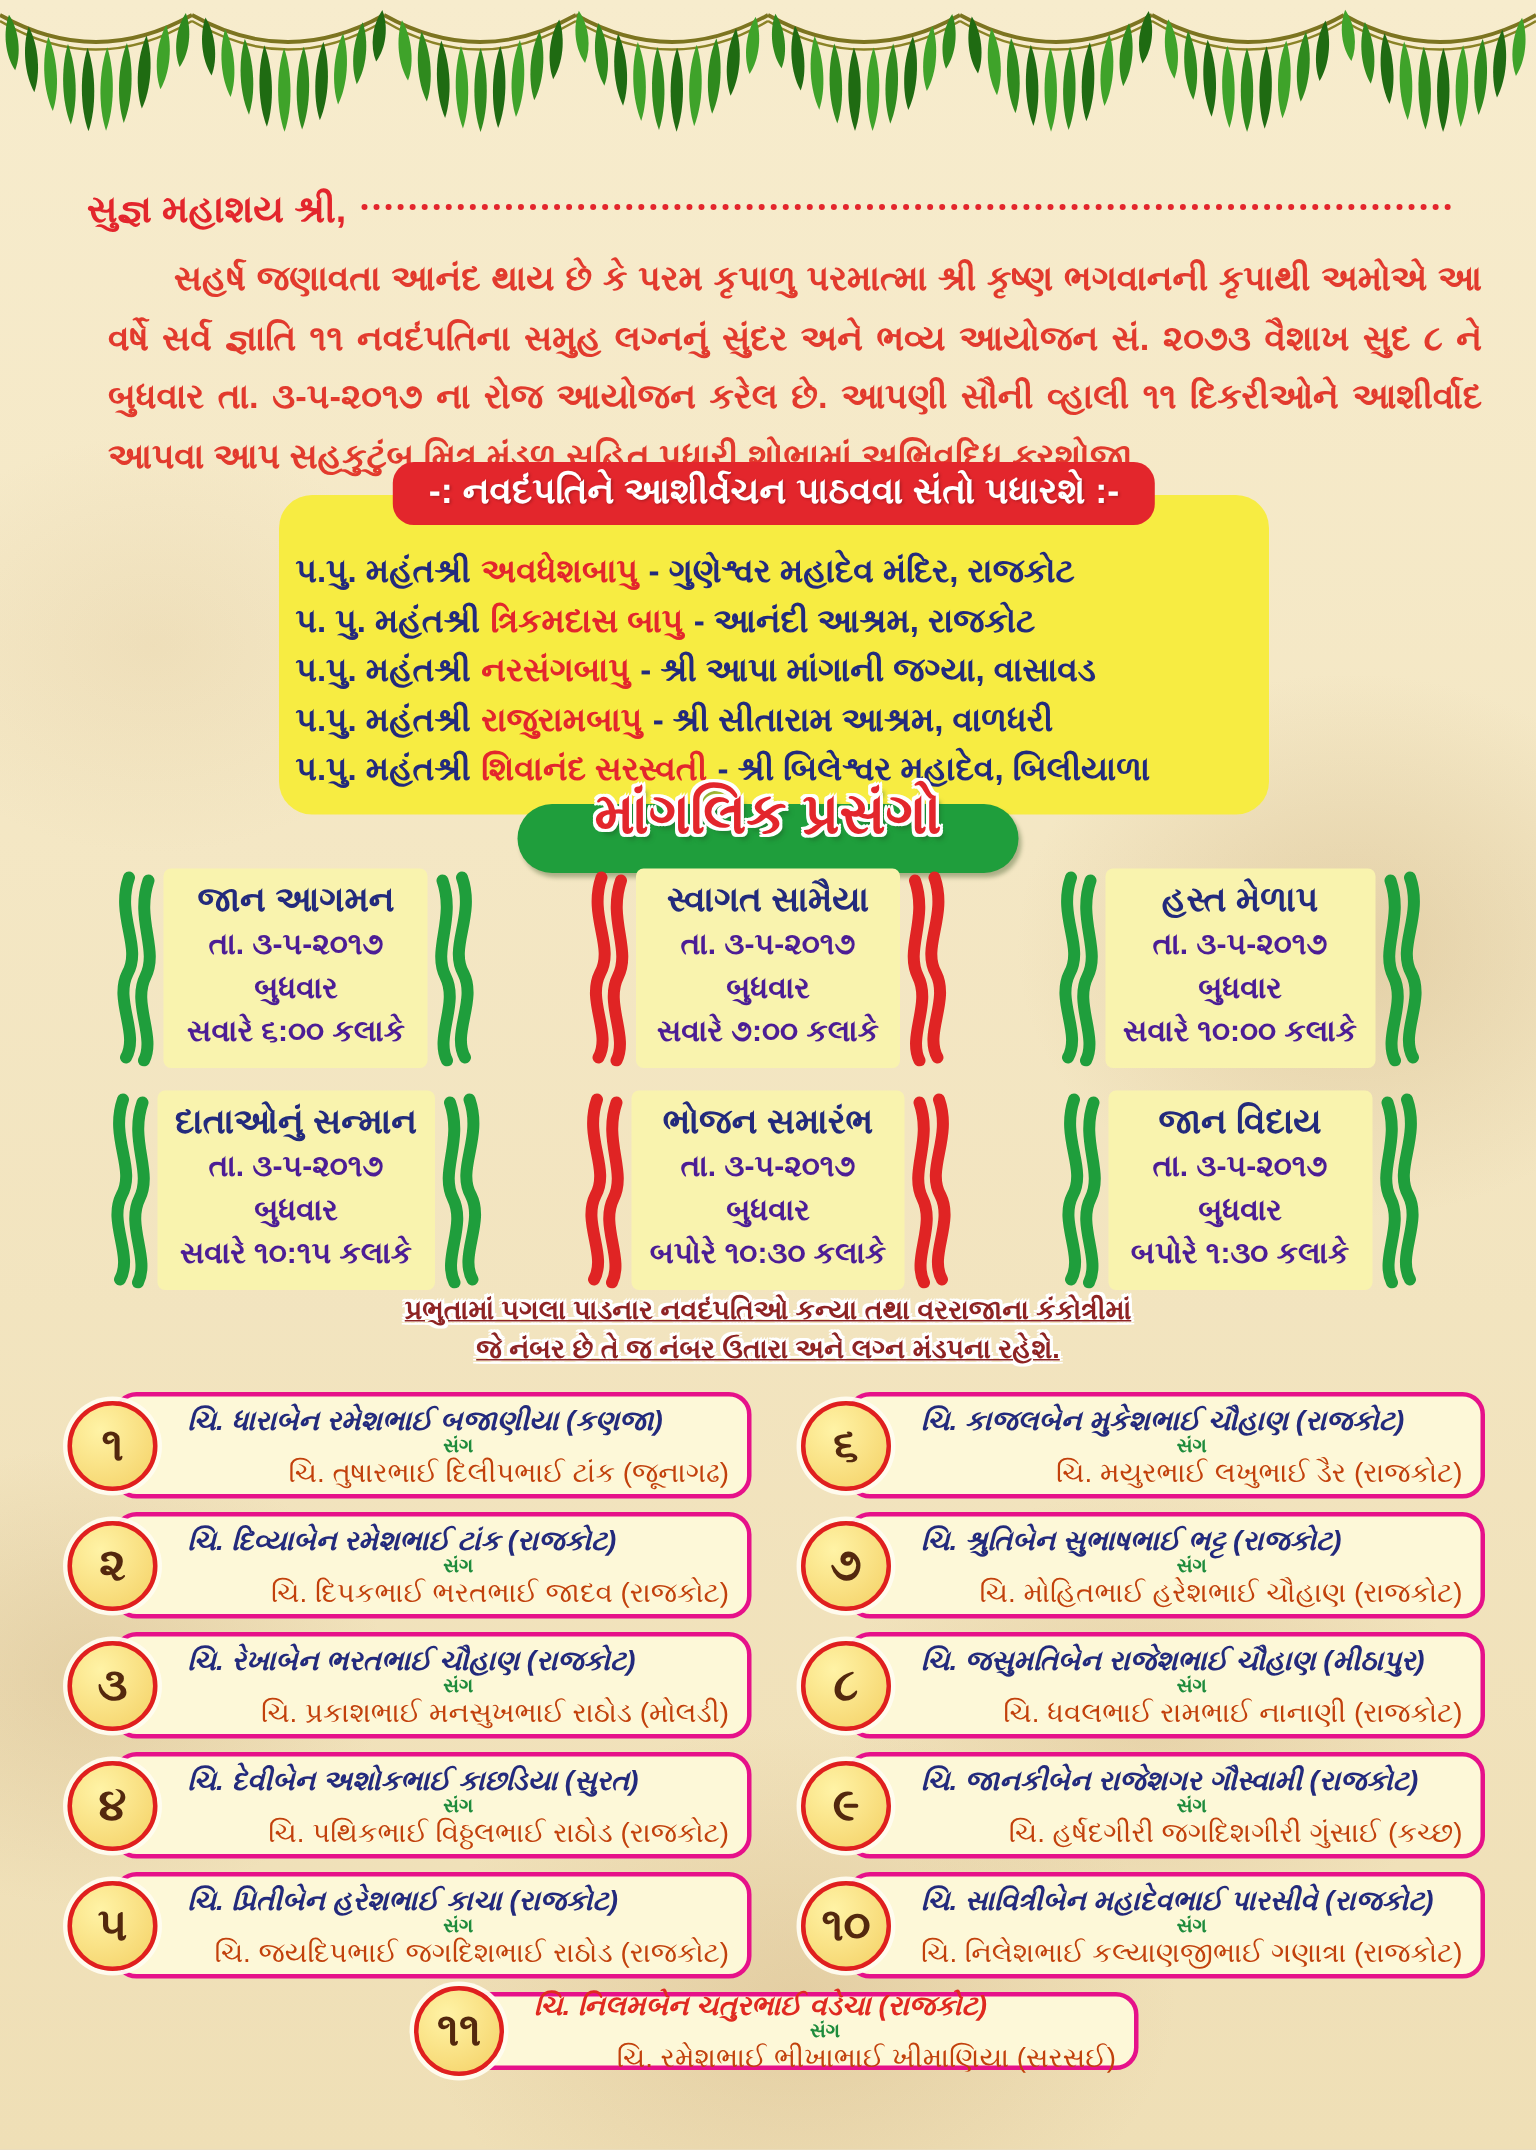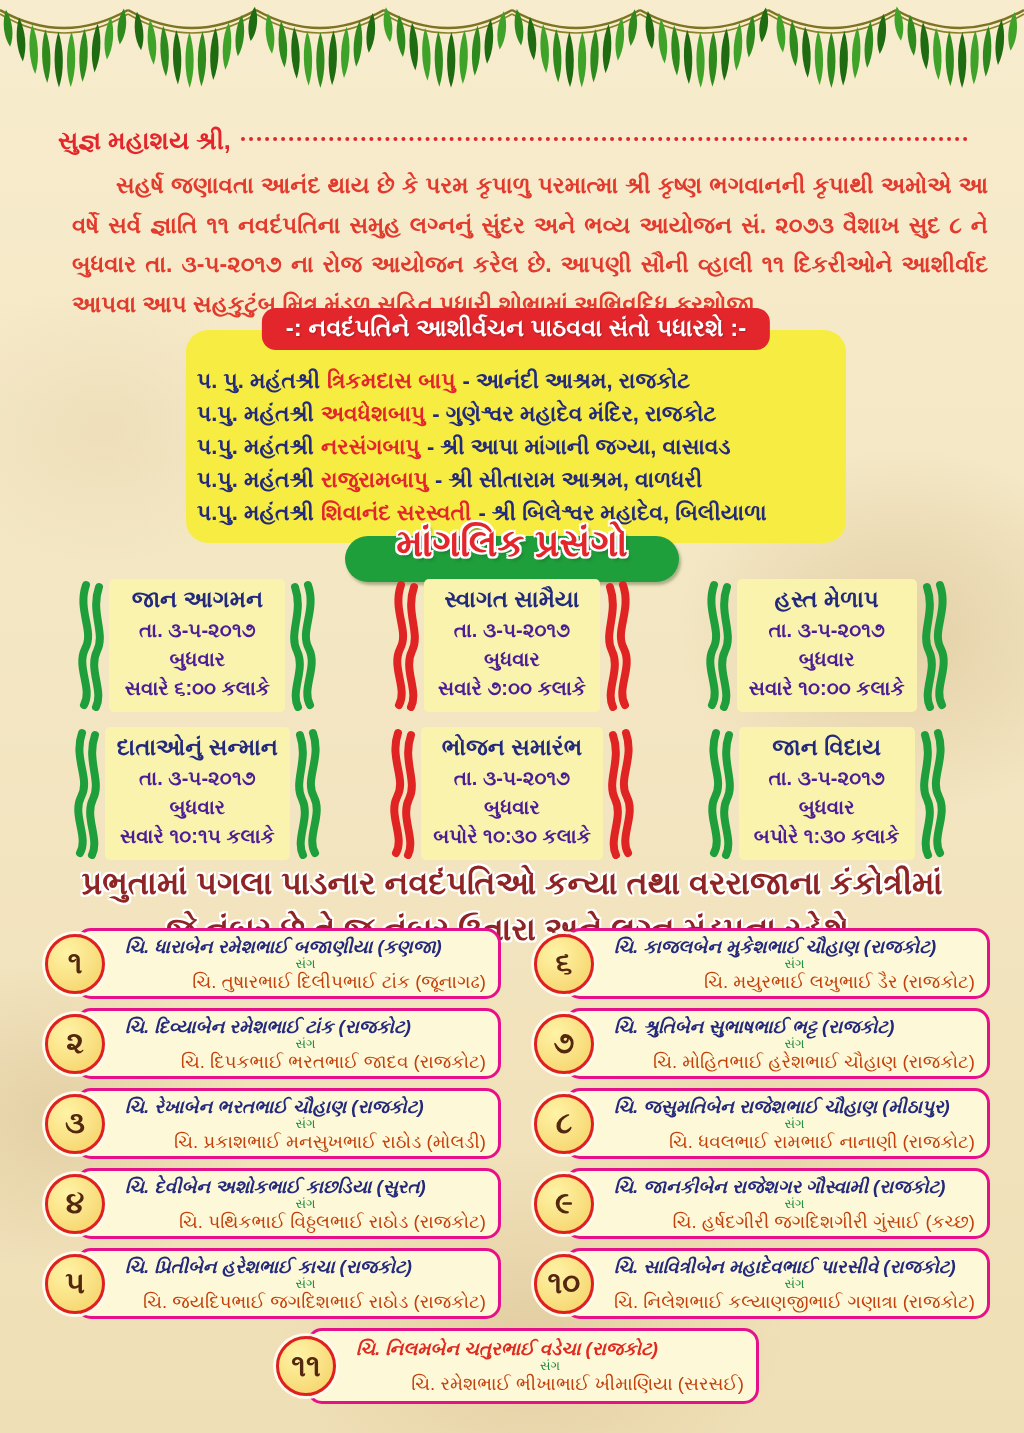--- a/index.html
+++ b/index.html
@@ -60,43 +60,43 @@
   .event-cell{display:flex;align-items:center;justify-content:center;height:134px;}
   .event-cell.green{color:var(--green);}
   .event-cell.red{color:#e02424;}
   .squig{display:inline-flex;flex:0 0 auto;}
   .squig.right svg{transform:scaleX(-1);}
   .event-box{background:var(--paleyellow);border-radius:5px;padding:7px 12px 9px;margin:0 4px;min-width:176px;text-align:center;}
   .e-title{font-size:23px;font-weight:bold;color:var(--navy);white-space:nowrap;margin-bottom:3px;}
   .e-line{font-size:20px;font-weight:bold;color:#4c1d95;line-height:29px;white-space:nowrap;}
   
   .note{position:absolute;top:860px;left:0;width:100%;text-align:center;
-    font-size:32px;font-weight:bold;color:var(--maroon);line-height:1.45;
+    font-size:18px;font-weight:bold;color:var(--maroon);line-height:1.45;
     text-shadow:-2px 0 0 #fff,2px 0 0 #fff,0 -2px 0 #fff,0 2px 0 #fff,
-      -2px -2px 0 #fff,2px 2px 0 #fff,-2px 2px 0 #fff,2px -2px 0 #fff;}
+      -2px -2px 0 #fff,2px 2px 0 #fff,-2px 2px 0 #fff,2px -2px 0 #fff;text-decoration:underline;}
   
   .couples{position:absolute;top:928px;left:34px;width:956px;display:grid;
     grid-template-columns:1fr 1fr;column-gap:22px;row-gap:9px;}
   .couple-card{
     position:relative;margin-left:42px;height:71px;background:#fdf8d8;
     border:3px solid var(--magenta);border-radius:15px;
     padding:4px 12px 4px 46px;display:flex;flex-direction:column;justify-content:center;
   }
   .num-circle{
     position:absolute;left:-34px;top:50%;transform:translateY(-50%);
     width:60px;height:60px;border-radius:50%;
     background:radial-gradient(circle at 35% 30%, #fff3a6, #f4d064);
     border:3px solid #e01f1f;box-shadow:0 0 0 3px rgba(255,252,240,.95);
     display:flex;align-items:center;justify-content:center;
     font-size:30px;font-weight:bold;color:#53280e;
   }
   .bride{font-size:18.5px;font-weight:bold;color:var(--navy);white-space:nowrap;line-height:21px;font-style:italic;}
-  .sang{font-size:13px;font-weight:normal;color:#1e8c3c;text-align:center;line-height:14px;}
+  .sang{font-size:13px;font-weight:bold;color:#1e8c3c;text-align:center;line-height:14px;}
   .groom{font-size:18.5px;font-weight:normal;color:#c2410c;text-align:right;white-space:nowrap;line-height:21px;}
-  .couple-card.last{grid-column:1/3;justify-self:center;width:452px;height:76px;}
+  .couple-card.last{grid-column:1/3;justify-self:center;width:452px;height:52px;}
   .couple-card.last .bride{color:#e02a20;}
 </style>
 </head>
 <body>
 
 <div class="page">
 
   <svg class="garland" id="garland-svg" viewBox="0 0 1024 95">
       <path d="M0 10 Q 64 46 128 10" fill="none" stroke="#7c7420" stroke-width="2.5"></path>
       <path d="M0 14 Q 64 52 128 14" fill="none" stroke="#8a8226" stroke-width="1.6"></path>
@@ -199,24 +199,24 @@
   <div class="salutation">
     <span class="label">સુજ્ઞ મહાશય શ્રી,</span>
     <span class="dots"></span>
   </div>
 
   <div class="body-text">સહર્ષ જણાવતા આનંદ થાય છે કે પરમ કૃપાળુ પરમાત્મા શ્રી કૃષ્ણ ભગવાનની કૃપાથી અમોએ આ વર્ષે સર્વ જ્ઞાતિ ૧૧ નવદંપતિના સમુહ લગ્નનું સુંદર અને ભવ્ય આયોજન સં. ૨૦૭૩ વૈશાખ સુદ ૮ ને બુધવાર તા. ૩-૫-૨૦૧૭ ના રોજ આયોજન કરેલ છે. આપણી સૌની વ્હાલી ૧૧ દિકરીઓને આશીર્વાદ આપવા આપ સહકુટુંબ મિત્ર મંડળ સહિત પધારી શોભામાં અભિવૃદ્ધિ કરશોજી.</div>
 
   <div class="saints">
     <div class="saints-header">-: નવદંપતિને આશીર્વચન પાઠવવા સંતો પધારશે :-</div>
     <div class="saint-line">
+      <span class="s-prefix">પ.પુ. મહંતશ્રી</span><span class="s-name">અવધેશબાપુ</span><span class="s-detail">- ગુણેશ્વર મહાદેવ મંદિર, રાજકોટ</span>
+    </div>
+    <div class="saint-line">
       <span class="s-prefix">પ. પુ. મહંતશ્રી</span><span class="s-name">ત્રિકમદાસ બાપુ</span><span class="s-detail">- આનંદી આશ્રમ, રાજકોટ</span>
-    </div>
-    <div class="saint-line">
-      <span class="s-prefix">પ.પુ. મહંતશ્રી</span><span class="s-name">અવધેશબાપુ</span><span class="s-detail">- ગુણેશ્વર મહાદેવ મંદિર, રાજકોટ</span>
     </div>
     <div class="saint-line">
       <span class="s-prefix">પ.પુ. મહંતશ્રી</span><span class="s-name">નરસંગબાપુ</span><span class="s-detail">- શ્રી આપા માંગાની જગ્યા, વાસાવડ</span>
     </div>
     <div class="saint-line">
       <span class="s-prefix">પ.પુ. મહંતશ્રી</span><span class="s-name">રાજુરામબાપુ</span><span class="s-detail">- શ્રી સીતારામ આશ્રમ, વાળધરી</span>
     </div>
     <div class="saint-line">
       <span class="s-prefix">પ.પુ. મહંતશ્રી</span><span class="s-name">શિવાનંદ સરસ્વતી</span><span class="s-detail">- શ્રી બિલેશ્વર મહાદેવ, બિલીયાળા</span>
     </div>

